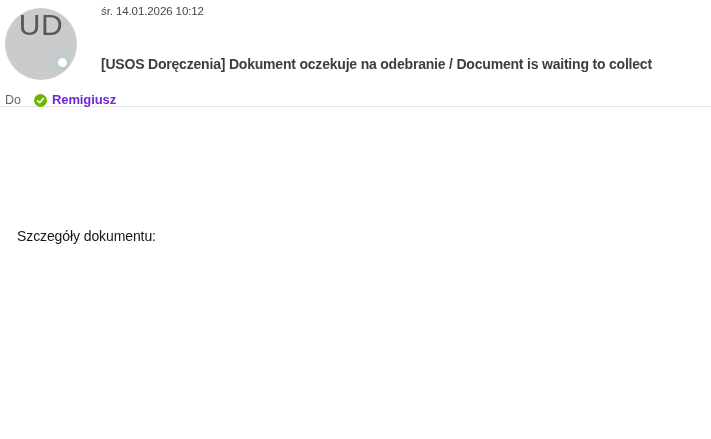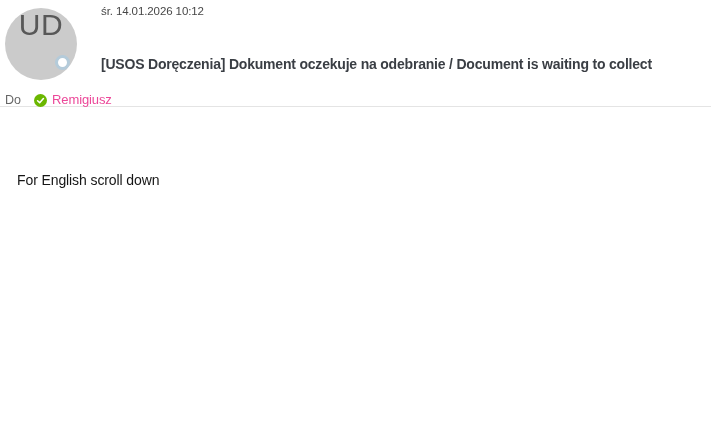--- a/index.html
+++ b/index.html
@@ -50,22 +50,22 @@
   .to-row {
     position: absolute; left: 5px; top: 80px;
     display: flex; align-items: flex-end; margin-top: 12px;
   }
   .to-label { font-size: 12.5px; color: #666666; }
   .presence-badge {
     width: 13px; height: 13px; margin-left: 13px;
     display: inline-flex; line-height: 0;
   }
   .recipient {
-    margin-left: 5px; font-size: 13px; color: #ec4899;
-    letter-spacing: -0.1px; cursor: pointer;
+    margin-left: 5px; font-size: 13px; color: #6d28d9;
+    letter-spacing: -0.1px; cursor: pointer; font-weight: bold;
   }
 
   
   .email-body {
     padding: 21px 17px 0 17px;
     font-size: 14px; line-height: 21px; color: #151515;
     letter-spacing: -0.1px;
     white-space: pre-wrap;
   }
   .line { display: block; }
@@ -94,23 +94,23 @@
         <svg width="13" height="13" viewBox="0 0 16 16" aria-hidden="true">
           <circle cx="8" cy="8" r="8" fill="#6BB700" class="presence-fill"></circle>
           <path d="M4.4 8.3 L7 10.8 L11.6 5.6" stroke="#ffffff" stroke-width="1.9" fill="none" stroke-linecap="round" stroke-linejoin="round"></path>
         </svg>
       </span>
       <span class="recipient">Remigiusz</span>
     </div>
   </header>
 
   <main class="email-body">
-    <span class="line hint">For English scroll down</span>
 
 
+    <span class="line details-head">Szczegóły dokumentu:</span>
 
     
     
     
     
 
     
 
     
 

